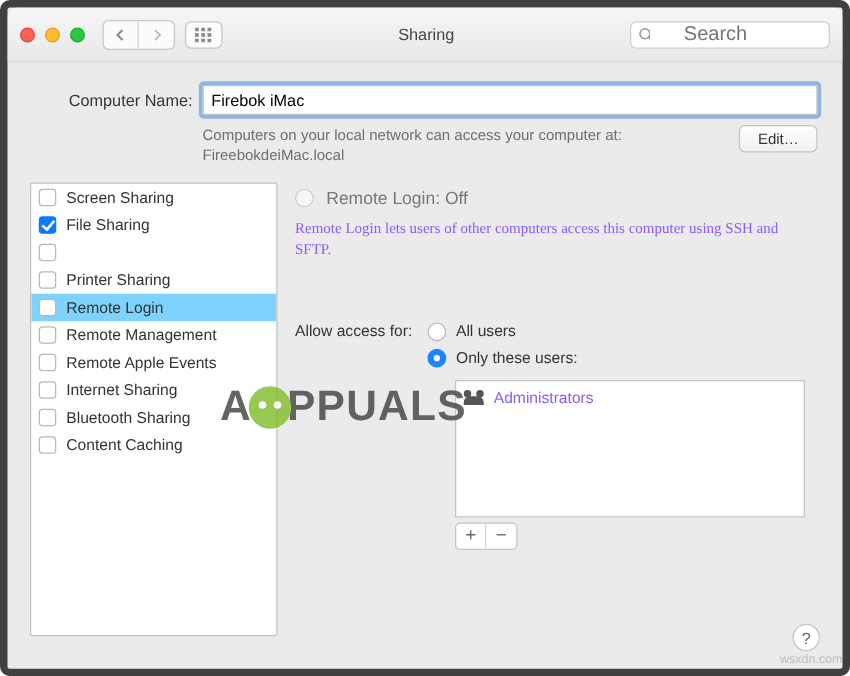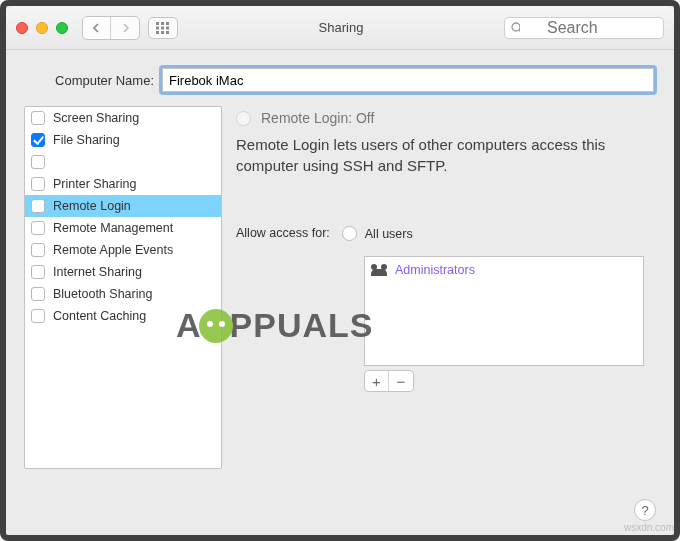--- a/index.html
+++ b/index.html
@@ -49,21 +49,21 @@
   .srow.selected{ background:#7dd3fc;}
   .chk{ width:14px; height:14px; border:1px solid #b8b8b8; border-radius:3px; background:#fff; display:flex; align-items:center; justify-content:center;}
   .chk.on{ background:#0a7bff; border-color:#0a7bff;}
   .chk.on::after{ content:""; width:4px; height:8px; border:solid #fff; border-width:0 2px 2px 0; transform:rotate(40deg) translateY(-1px);}
   .srow .lbl{ flex:1; color:#333;}
   
   .detail{ flex:1; display:flex; flex-direction:column; font-size:12.5px; color:#333; }
   .det-title-row{ display:flex; align-items:center; gap:10px; margin-top:4px;}
   .radio-dot{ width:15px; height:15px; border:1px solid #bdbcbc; border-radius:50%; background:#fff; display:flex; align-items:center; justify-content:center; opacity:.55;}
   .det-title{ font-size:14px; color:#777;}
-  .det-sub{ color:#404040; font-size:15px; line-height:1.4; margin-top:8px; padding-right:4px;}
+  .det-sub{ color:#8b5cf6; font-size:12px; line-height:1.4; margin-top:8px; padding-right:4px;font-family:Liberation Serif, serif;}
   .det-access{ margin-top:50px;}
   .access-label{ color:#333; margin-bottom:6px; display:block;}
   .access-row{ display:flex; align-items:flex-start; gap:8px;}
   .radios{ display:flex; flex-direction:column; gap:6px; margin-left:4px;}
   .radio{ display:flex; align-items:center; gap:8px; cursor:default;}
   .r-outer{ width:15px; height:15px; border:1px solid #bcbcbc; border-radius:50%; background:#fff; display:flex; align-items:center; justify-content:center;}
   .r-outer.sel{ border-color:#1a85ff; background:#1a85ff;}
   .r-outer.sel::after{ content:""; width:5px; height:5px; border-radius:50%; background:#fff;}
   .users-box{ margin-top:10px; border:1px solid #c4c3c3; background:#fff; height:110px; width:280px; padding:6px; font-size:12.5px;}
   .users-row{ display:flex; align-items:center; gap:8px; color:#8b5cf6;}
@@ -131,20 +131,27 @@
     </div>
   </div>
 
   <div class="cn-section">
     <div class="cn-row">
       <div class="cn-label">Computer Name:</div>
       <div class="cn-input-wrap">
         <input class="cn-input" type="text" value="Firebok iMac" style="">
       </div>
     </div>
+    <div class="cn-desc">
+      <div class="cn-desc-text">
+        <span>Computers on your local network can access your computer at:</span><br>
+        <span>FireebokdeiMac.local</span>
+      </div>
+      <div class="btn">Edit…</div>
+    </div>
   </div>
 
   <div class="body">
 
     <div class="services">
       <div class="services-body" id="services-body">
           <div class="srow">
             <div class="chk"></div>
             <div class="lbl">Screen Sharing</div>
           </div>
@@ -193,20 +200,24 @@
       </div>
       <div class="det-sub">Remote Login lets users of other computers access this computer using SSH and SFTP.</div>
 
       <div class="det-access">
         <div class="access-row">
           <span class="access-label">Allow access for:</span>
           <div class="radios">
             <label class="radio">
               <span class="r-outer"></span>
               <span>All users</span>
+            </label>
+            <label class="radio">
+              <span class="r-outer sel"></span>
+              <span>Only these users:</span>
             </label>
           </div>
         </div>
         <div style="margin-left:128px;">
           <div class="users-box">
             <div class="users-row">
               <span class="grp-icon">
                   <span class="h h1"></span>
                   <span class="h h2"></span>
                   <span class="b"></span>

